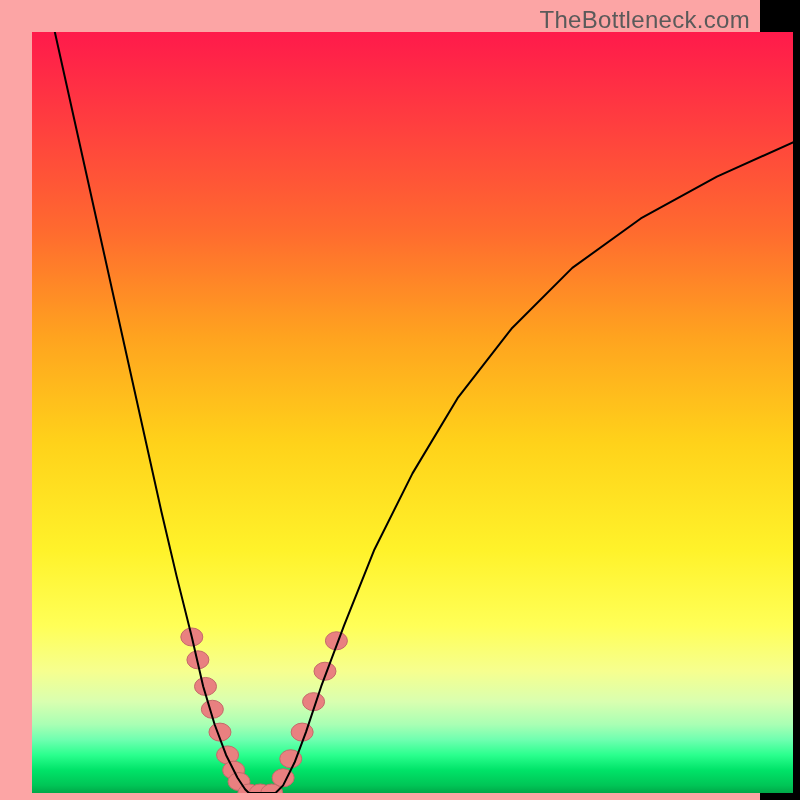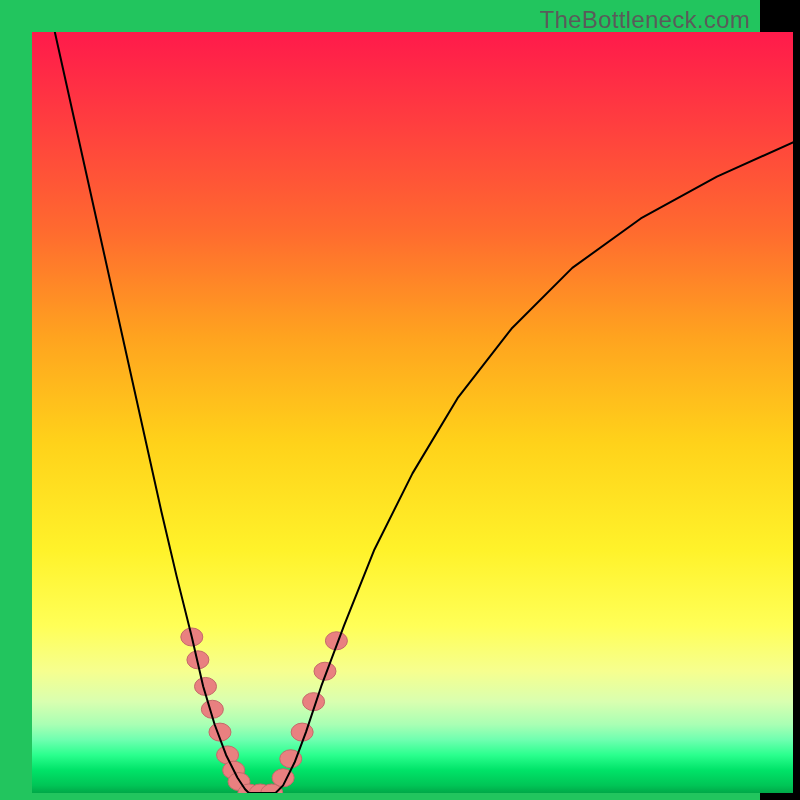--- a/index.html
+++ b/index.html
@@ -8,21 +8,21 @@
     width: 800px;
     height: 800px;
     overflow: hidden;
     background: #000;
     font-family: Arial, Helvetica, sans-serif;
   }
   .frame {
     position: relative;
     width: 760px;
     height: 800px;
-    background: #22c55e;
+    background: #fca5a5;
   }
   .plot-area {
     position: absolute;
     left: 32px;
     top: 32px;
     width: 761px;
     height: 761px;
     background: linear-gradient(to bottom,
       #ff1a4b 0%,
       #ff3e3f 12%,

